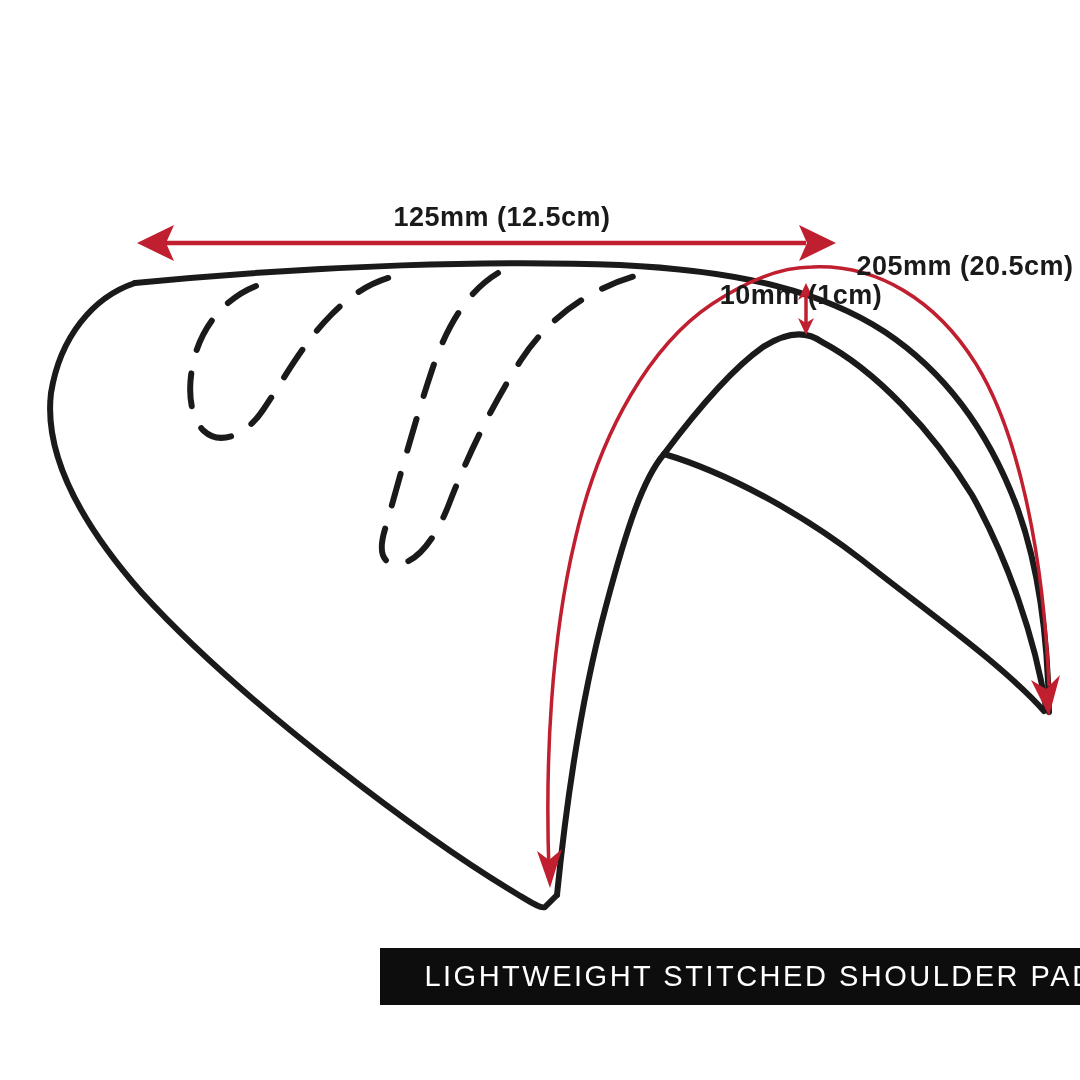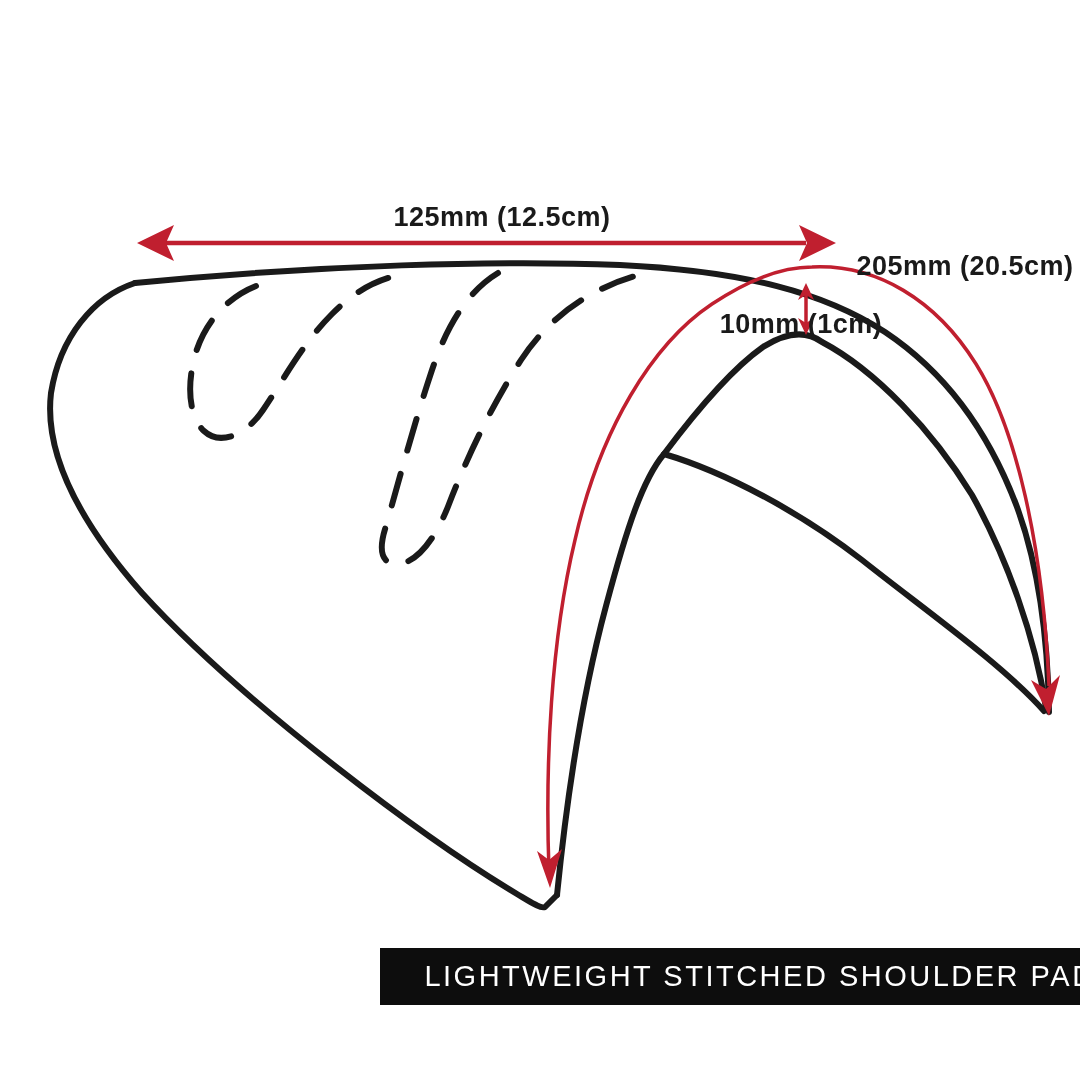--- a/index.html
+++ b/index.html
@@ -56,21 +56,21 @@
     width: 400px;
     text-align: center;
     font-weight: 700;
     font-size: 27px;
     letter-spacing: 0.5px;
     color: var(--ink);
     white-space: nowrap;
   }
   .label-width     { left: 302px; top: 202px; }
   .label-length    { left: 765px; top: 251px; }
-  .label-thickness { left: 601px; top: 309px; }
+  .label-thickness { left: 601px; top: 280px; }
   .banner {
     position: absolute;
     left: 380px;
     right: 0;
     top: 948px;
     height: 57px;
     background: var(--banner-bg);
     display: flex;
     align-items: center;
     justify-content: center;

